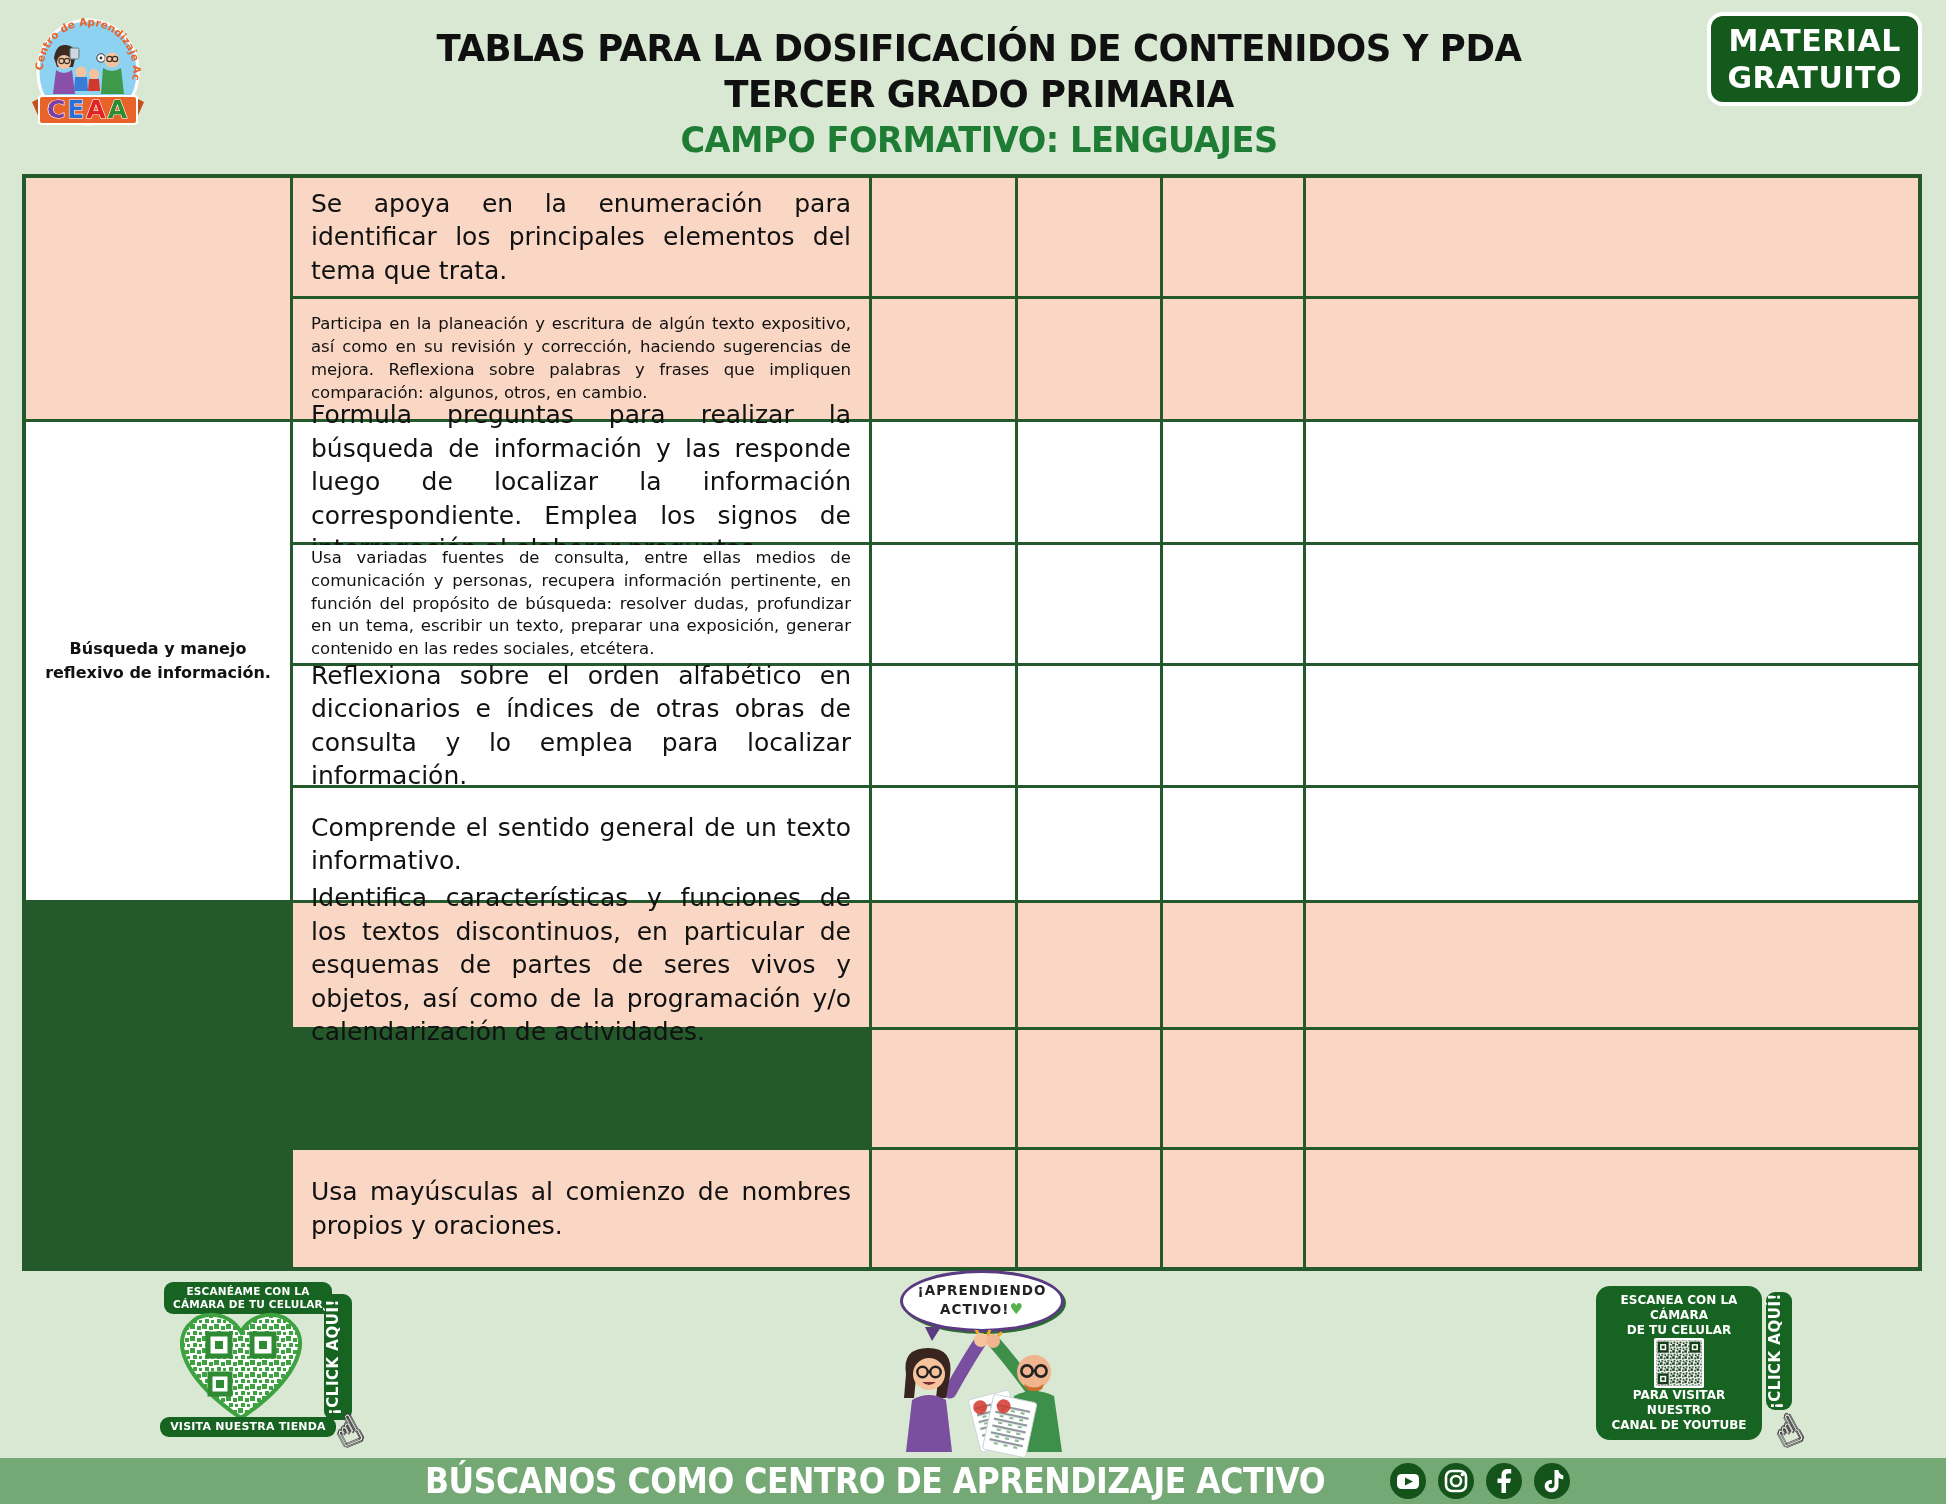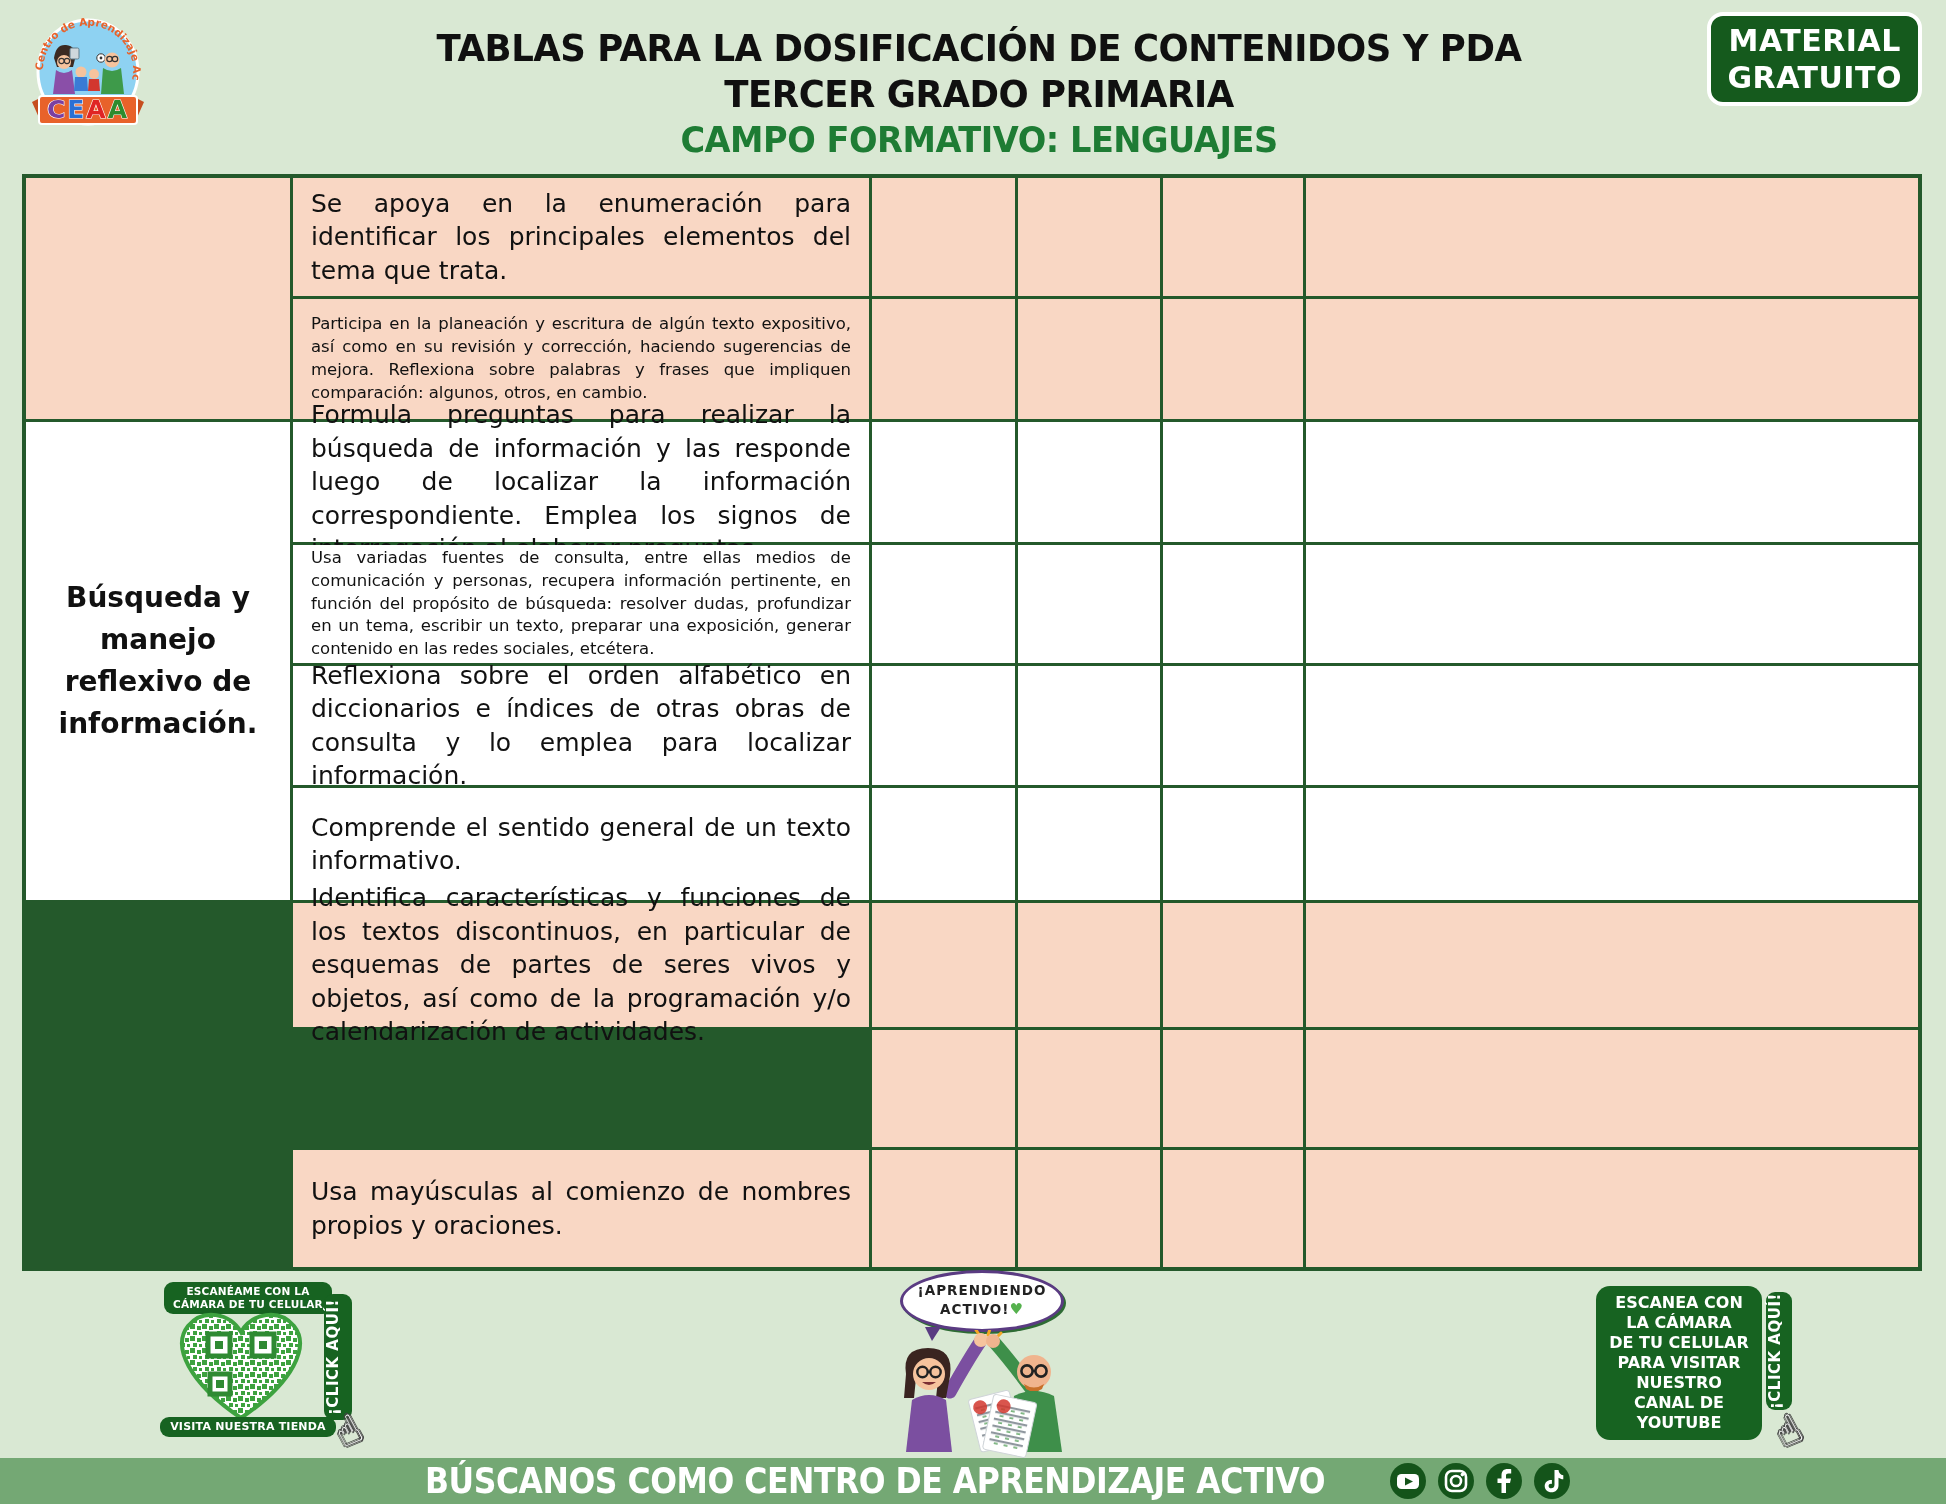--- a/index.html
+++ b/index.html
@@ -25,21 +25,21 @@
     background:#24592b;border:4px solid #24592b;
     display:grid;
     grid-template-columns:264px 576px 143px 142px 140px 612px;
     grid-template-rows:118px 120px 120px 118px 119px 112px 124px 117px 117px;
     gap:3px;
   }
   .g1,.g3{background:#f9d7c4;}
   .g2{background:#ffffff;}
   .cat{
     grid-column:1;display:flex;align-items:center;justify-content:center;
-    text-align:center;font-weight:800;font-size:28px;line-height:1.5;padding:8px 12px;
+    text-align:center;font-weight:800;font-size:16px;line-height:1.5;padding:8px 12px;
   }
   .pda{grid-column:2;display:flex;align-items:center;padding:6px 18px;font-size:25px;line-height:1.34;}
   .pda>div{width:100%;text-align:justify;}
   .pda.small{font-size:16.5px;line-height:1.38;}
   
   .qr-left{position:absolute;left:158px;top:1282px;width:190px;height:166px;}
   .pill{
     background:#176321;color:#fff;font-weight:800;text-align:center;
     border-radius:9px;padding:3px 8px;font-size:10.5px;line-height:1.25;
     white-space:pre-line;letter-spacing:.2px;
@@ -67,21 +67,21 @@
     border:3px solid #5a3b82;box-shadow:2px 2px 0 #2e6b34;
   }
   .bubble .heart{color:#55b14d;font-size:15px;}
   .bubble:after{
     content:"";position:absolute;left:22px;bottom:-12px;width:0;height:0;
     border-left:7px solid transparent;border-right:9px solid transparent;border-top:14px solid #5a3b82;
   }
   .qr-right{position:absolute;left:1596px;top:1282px;width:200px;height:164px;}
   .qr-right .panel{
     position:absolute;left:0;top:4px;width:166px;height:154px;background:#176321;border-radius:14px;
-    color:#fff;font-weight:800;text-align:center;font-size:16px;line-height:1.25;
+    color:#fff;font-weight:800;text-align:center;font-size:12px;line-height:1.25;
     display:flex;flex-direction:column;align-items:center;justify-content:space-between;
     padding:7px 6px;box-sizing:border-box;white-space:pre-line;
   }
   .qr-right .clickbar{right:4px;top:10px;width:26px;height:118px;}
   .qr-right .cursor{right:-4px;bottom:-8px;}
   
   .bar{
     position:absolute;left:0;bottom:0;width:100%;height:46px;background:#74a874;
     display:flex;align-items:center;justify-content:center;gap:14px;
   }

